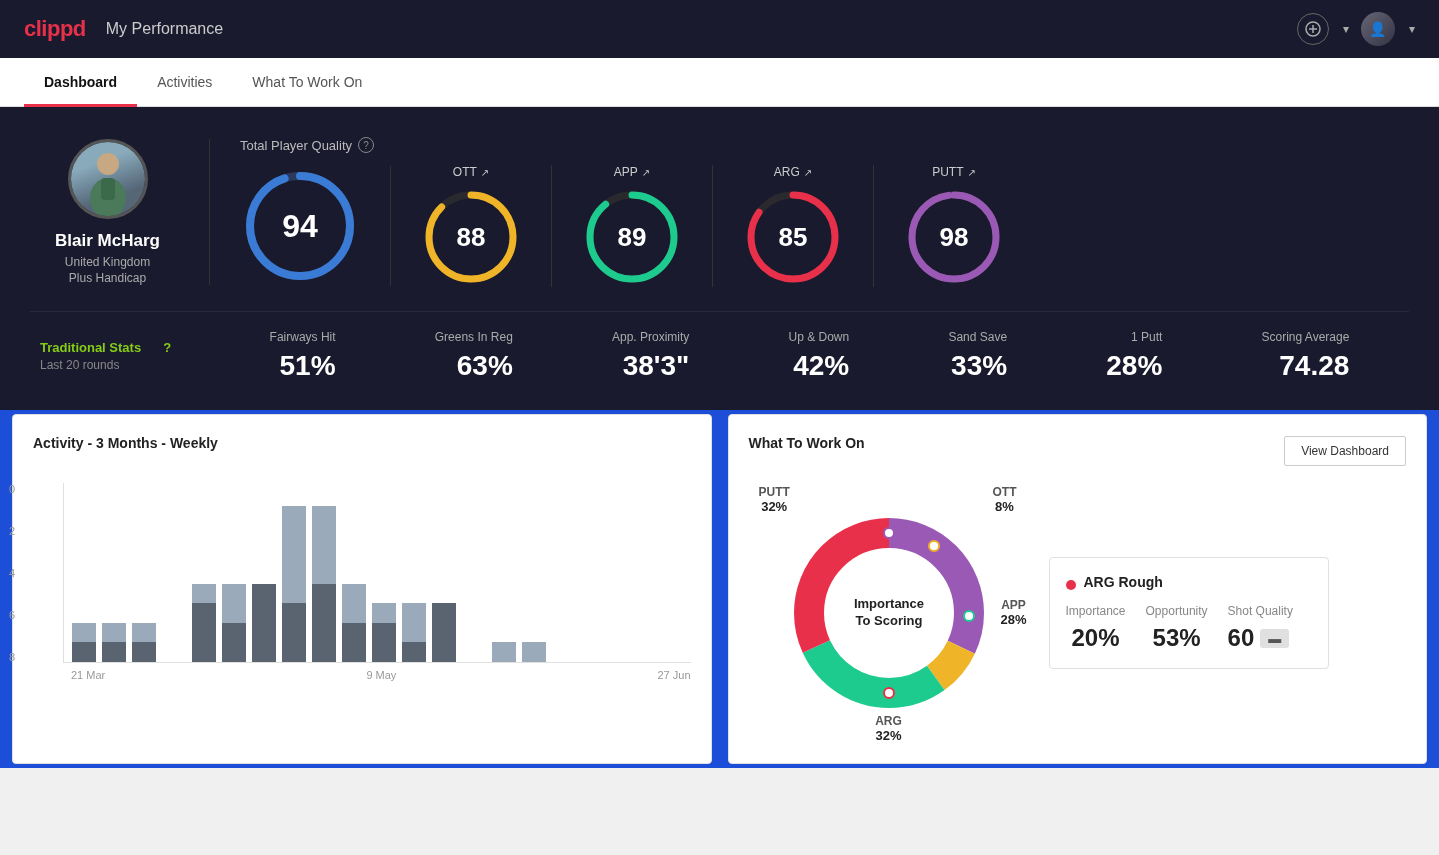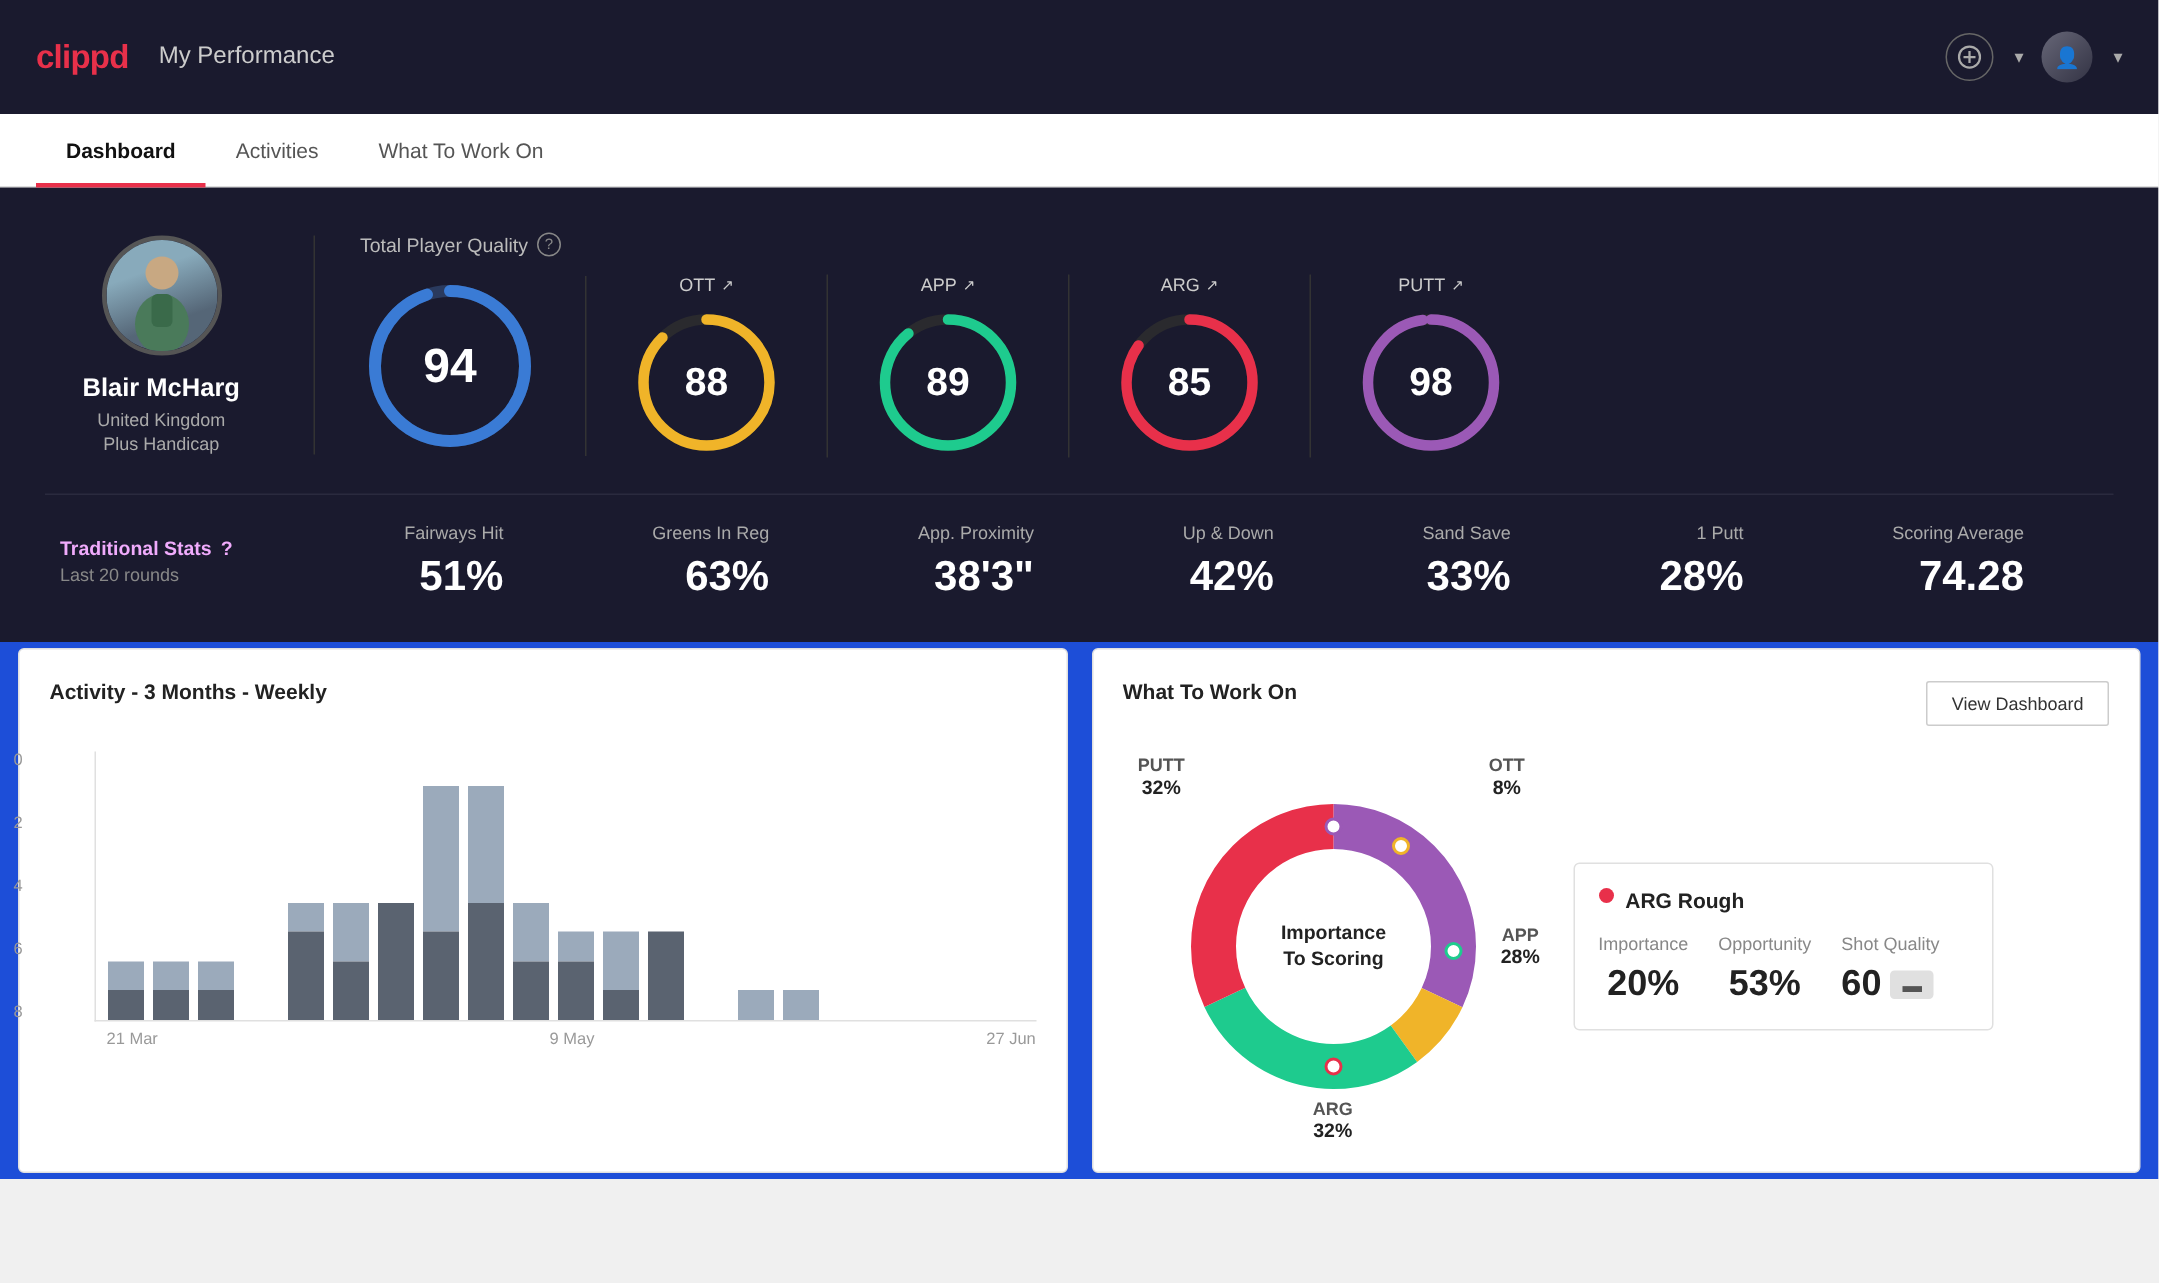--- a/index.html
+++ b/index.html
@@ -4,21 +4,21 @@
   <style>
     * { box-sizing: border-box; margin: 0; padding: 0; }
     body { font-family: -apple-system, BlinkMacSystemFont, 'Segoe UI', sans-serif; background: #f0f0f0; color: #fff; }
 
     
     .header {
       background: #1a1a2e;
       display: flex;
       align-items: center;
       padding: 12px 24px;
-      height: 76px;
+      height: 58px;
       justify-content: space-between;
     }
     .logo {
       display: flex;
       align-items: center;
       gap: 4px;
     }
     .logo-text { color: #e8304a; font-size: 22px; font-weight: 700; letter-spacing: -0.5px; }
     .header-title { color: #ccc; font-size: 16px; margin-left: 20px; }
     .header-left { display: flex; align-items: center; }
@@ -152,22 +152,22 @@
       display: flex;
       align-items: center;
       padding: 0 10px;
       border-top: 1px solid #2a2a3e;
       padding-top: 18px;
     }
     .stats-label-col {
       min-width: 180px;
     }
     .stats-label-title {
-      font-size: 13px; font-weight: 600; color: #f0abfc;
-      display: flex; align-items: center; gap: 6px;
+      font-size: 13px; font-weight: 600; color: #84cc16;
+      display: flex; align-items: center; gap: 22px;
     }
     .stats-label-sub { font-size: 12px; color: #888; margin-top: 3px; }
     .stats-grid {
       display: flex;
       flex: 1;
       justify-content: space-around;
     }
     .stat-item { text-align: right; }
     .stat-name { font-size: 12px; color: #aaa; margin-bottom: 6px; }
     .stat-value { font-size: 28px; font-weight: 600; color: #fff; }
@@ -244,21 +244,21 @@
     .wtwo-content {
       display: flex; align-items: center; gap: 20px;
     }
 
     
     .score-card {
       border: 1px solid #e0e0e0; border-radius: 4px;
       padding: 16px; min-width: 280px;
     }
     .score-card-title {
-      display: flex; align-items: flex-start; gap: 8px;
+      display: flex; align-items: flex-end; gap: 8px;
       font-size: 14px; font-weight: 600; color: #222; margin-bottom: 14px;
     }
     .score-dot { width: 10px; height: 10px; border-radius: 50%; background: #e8304a; }
     .score-metrics { display: flex; gap: 20px; }
     .score-metric { text-align: center; }
     .score-metric-label { font-size: 12px; color: #888; margin-bottom: 6px; }
     .score-metric-value { font-size: 24px; font-weight: 700; color: #222; }
     .score-badge {
       display: inline-block; padding: 2px 8px; border-radius: 3px;
       background: #e0e0e0; color: #555; font-size: 13px; font-weight: 600;

